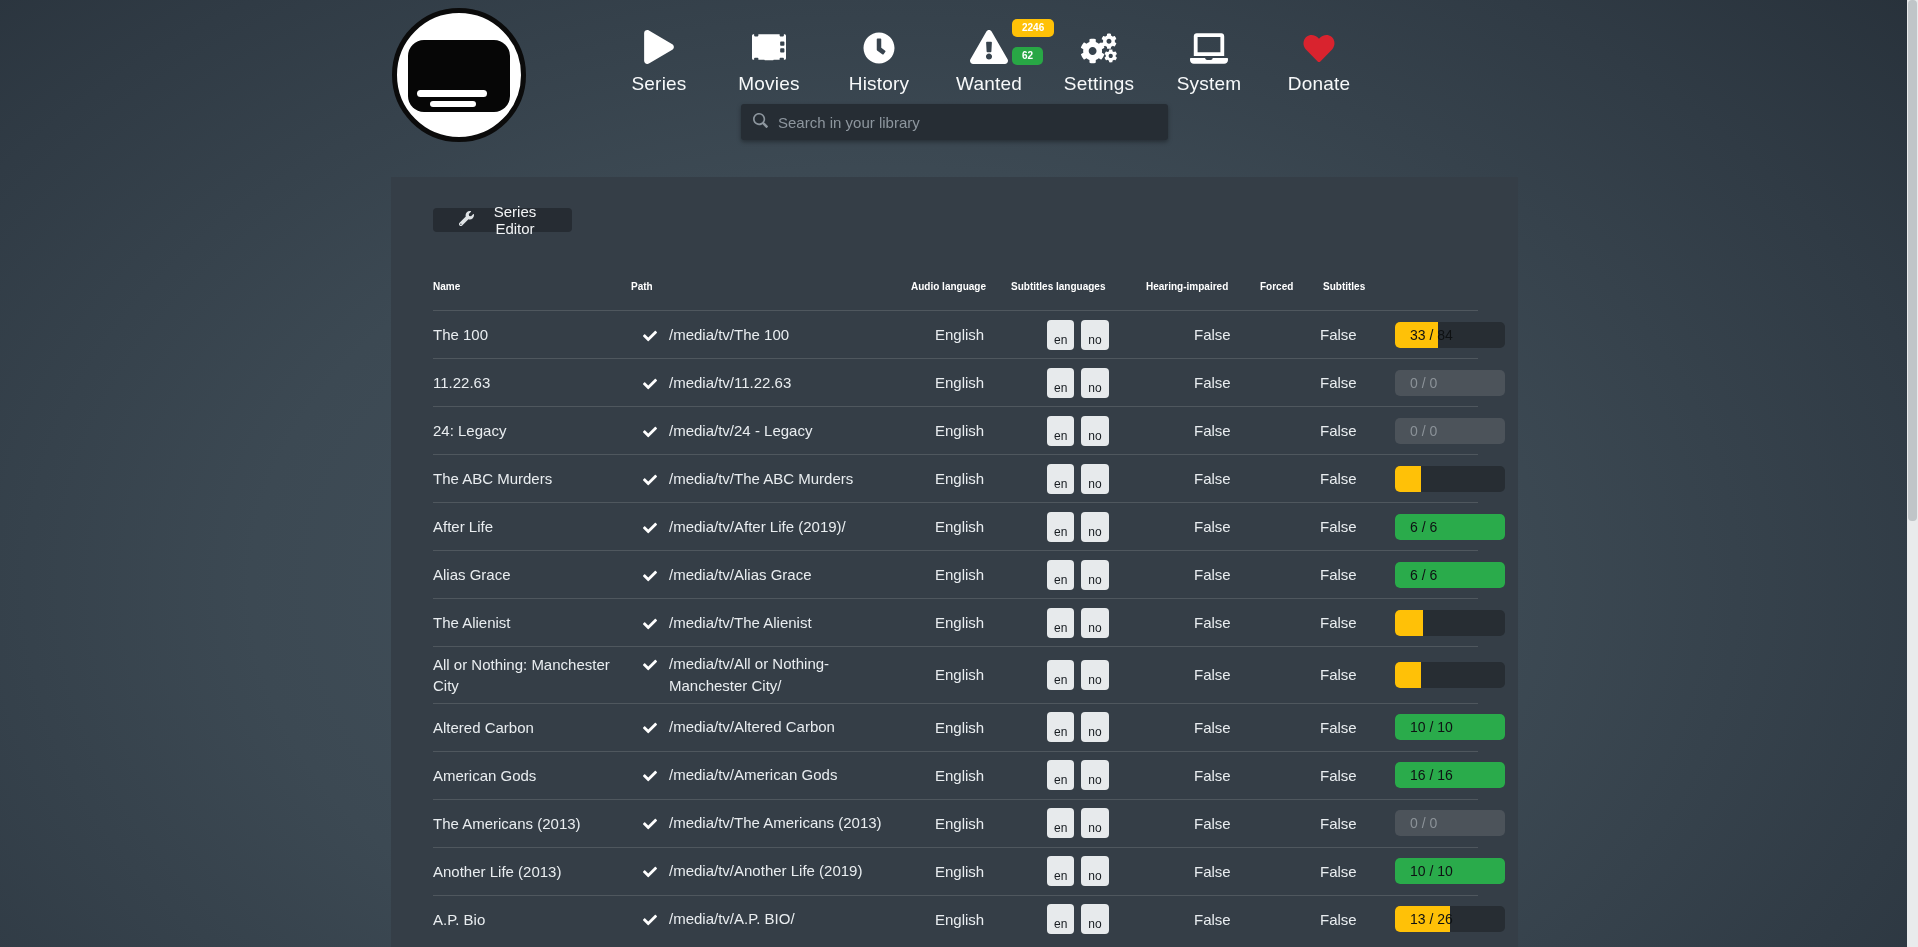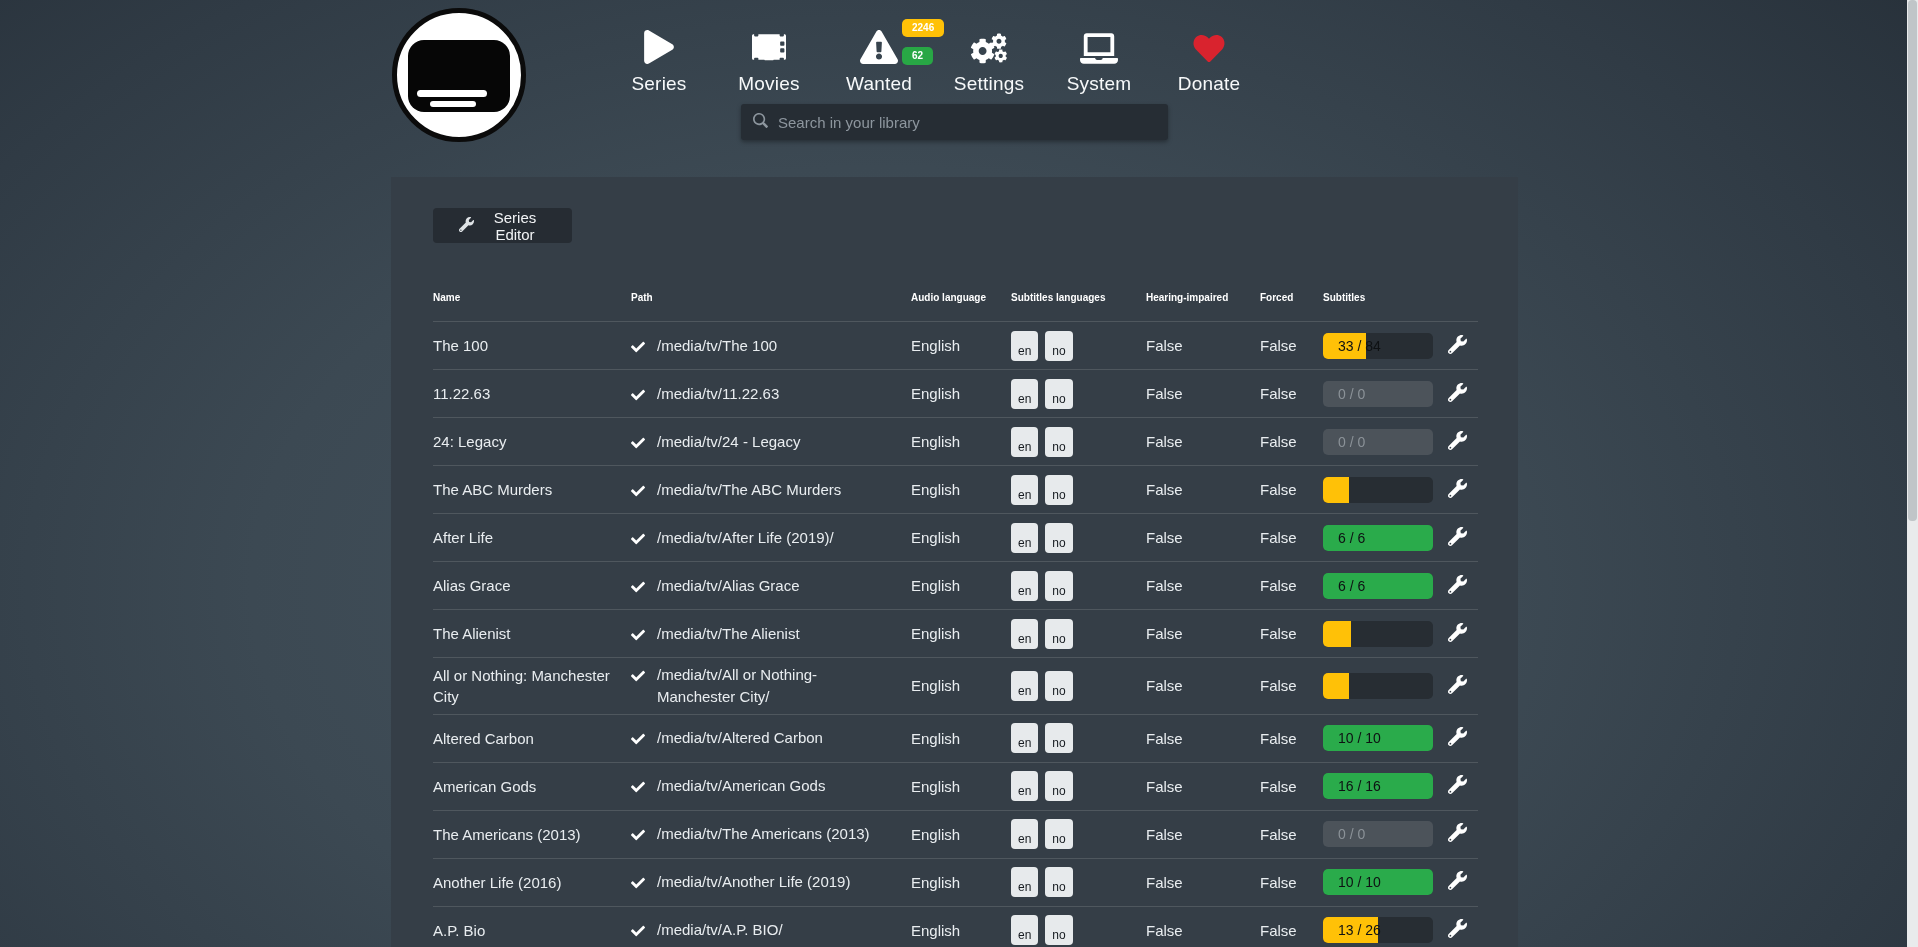--- a/index.html
+++ b/index.html
@@ -24,28 +24,28 @@
   .nav-badge { position:absolute; left:78px; padding:3px 10px; border-radius:5px; font-size:10px; font-weight:bold; color:#fff; line-height:1.2; }
   .nav-badge.b1 { top:-7px; background:#ffc107; }
   .nav-badge.b2 { top:21px; background:#28a745; }
   
   .search { position:absolute; left:741px; top:104px; width:427px; height:36px; background:#262d34; border-radius:3px;
             display:flex; align-items:center; padding:16px 12px; box-shadow:0 2px 4px rgba(0,0,0,.35); }
   .search input { flex:1; margin-left:10px; background:transparent; border:none; outline:none; color:#ccd3d9; font-size:15px; font-family:"Liberation Sans",sans-serif; }
   .search input::placeholder { color:#8d969e; }
   
   .panel { position:absolute; left:391px; top:177px; width:1127px; height:770px; background:#353e47; overflow:hidden; }
-  .editor-btn { display:flex; align-items:center; gap:10px; margin:31px 0 0 42px; width:139px; height:35px; background:#262c33;
+  .editor-btn { display:flex; align-items:center; gap:10px; margin:31px 0 0 42px; width:139px; height:24px; background:#262c33;
                 border:none; border-radius:4px; color:#f2f4f6; font-size:15px; font-family:"Liberation Sans",sans-serif;
                 padding:0 26px; cursor:pointer; }
   
   .table { margin:32px 40px 0 42px; color:#e9edf0; }
   .t-row { display:grid; grid-template-columns:198px 280px 100px 135px 114px 63px 125px 1fr; align-items:center; }
   .t-header { min-height:46px; font-weight:bold; font-size:10px; color:#ffffff; line-height:1.45; }
-  .t-body .t-row { border-top:1px solid rgba(255,255,255,.13); min-height:48px; padding:6px 0; font-size:15px; }
+  .t-body .t-row { border-top:1px solid rgba(255,255,255,.13); min-height:48px; padding:6px 0; font-size:15px;gap:12px; }
   .cell { padding-right:14px; }
   .path-cell { position:relative; padding-left:26px; line-height:1.45; }
   .check-icon { position:absolute; left:0; top:3px; }
   .name-cell { line-height:1.4; cursor:pointer; }
   .lang-badge { display:inline-block; background:#e7eaec; color:#171c21; font-size:12px; line-height:1; padding:14px 7px 4px;
                 border-radius:4px; margin-right:7px; }
   .progress { width:110px; height:26px; border-radius:5px; background:#272d33; position:relative; }
   .progress.gray { background:#4c535a; }
   .progress .fill { height:100%; border-radius:5px 0 0 5px; }
   .progress .fill.full { border-radius:5px; }
@@ -87,20 +87,30 @@
         <svg viewBox="0 0 512 512" width="34" height="34" fill="#ffffff">
               <path d="M488 64h-8v20c0 6.6-5.4 12-12 12h-40c-6.6 0-12-5.4-12-12V64H96v20c0 6.6-5.4 12-12 12H44c-6.6 0-12-5.4-12-12V64h-8C10.7 64 0 74.7 0 88v336c0 13.3 10.7 24 24 24h8v-20c0-6.6 5.4-12 12-12h40c6.6 0 12 5.4 12 12v20h320v-20c0-6.6 5.4-12 12-12h40c6.6 0 12 5.4 12 12v20h8c13.3 0 24-10.7 24-24V88c0-13.3-10.7-24-24-24zm-64 160v-40c0-6.6 5.4-12 12-12h40c6.6 0 12 5.4 12 12v40c0 6.6-5.4 12-12 12h-40c-6.6 0-12-5.4-12-12zm12 52h40c6.6 0 12 5.4 12 12v40c0 6.6-5.4 12-12 12h-40c-6.6 0-12-5.4-12-12v-40c0-6.6 5.4-12 12-12zM96 224v-40c0-6.6-5.4-12-12-12H44c-6.6 0-12 5.4-12 12v40c0 6.6 5.4 12 12 12h40c6.6 0 12-5.4 12-12zm-12 52H44c-6.6 0-12 5.4-12 12v40c0 6.6 5.4 12 12 12h40c6.6 0 12-5.4 12-12v-40c0-6.6-5.4-12-12-12zm228 52H200c-8.8 0-16 7.2-16 16v96c0 8.8 7.2 16 16 16h112c8.8 0 16-7.2 16-16v-96c0-8.8-7.2-16-16-16zm0-224H200c-8.8 0-16 7.2-16 16v96c0 8.8 7.2 16 16 16h112c8.8 0 16-7.2 16-16v-96c0-8.8-7.2-16-16-16z"></path>
             </svg>
       </span>
         </div>
       <div class="nav-label">Movies</div>
     </div>
     <div class="nav-item">
       <div class="nav-icon-box">
           <span>
+        <svg viewBox="0 0 512 512" width="32" height="32" fill="#ffffff">
+              <path d="M256 8C119 8 8 119 8 256s111 248 248 248 248-111 248-248S393 8 256 8zm57.1 350.1L224.9 294c-3.1-2.3-4.9-5.9-4.9-9.7V116c0-6.6 5.4-12 12-12h48c6.6 0 12 5.4 12 12v137.7l63.5 46.2c5.4 3.9 6.5 11.4 2.6 16.8l-28.2 38.8c-3.9 5.3-11.4 6.5-16.8 2.6z"></path>
+            </svg>
+      </span>
+        </div>
+      <div class="nav-label">History</div>
+    </div>
+    <div class="nav-item">
+      <div class="nav-icon-box">
+          <span>
         <svg viewBox="0 0 576 512" width="38" height="34" fill="#ffffff">
               <path d="M569.517 440.013C587.975 472.007 564.806 512 527.94 512H48.054c-36.937 0-59.999-40.055-41.577-71.987L246.423 23.985c18.467-32.009 64.72-31.951 83.154 0l239.94 416.028zM288 354c-25.405 0-46 20.595-46 46s20.595 46 46 46 46-20.595 46-46-20.595-46-46-46zm-43.673-165.346l7.418 136c.347 6.364 5.609 11.346 11.982 11.346h48.546c6.373 0 11.635-4.982 11.982-11.346l7.418-136c.375-6.874-5.098-12.654-11.982-12.654h-63.383c-6.884 0-12.356 5.78-11.981 12.654z"></path>
             </svg>
       </span>
         </div>
       <div class="nav-label">Wanted</div>
       <span class="nav-badge b1">2246</span>
       <span class="nav-badge b2">62</span>
     </div>
     <div class="nav-item">
@@ -483,21 +493,21 @@
     <div class="cell wrench-cell">
       <span>
         <svg viewBox="0 0 512 512" width="19" height="19" fill="#ffffff">
                   <path d="M507.73 109.1c-2.24-9.03-13.54-12.09-20.12-5.51l-74.36 74.36-67.88-11.31-11.31-67.88 74.36-74.36c6.62-6.62 3.43-17.9-5.66-20.16-47.38-11.74-99.55.91-136.58 37.93-39.64 39.64-50.55 97.1-34.05 147.2L18.74 402.76c-24.99 24.99-24.99 65.51 0 90.5 24.99 24.99 65.51 24.99 90.5 0l213.21-213.21c50.12 16.71 107.47 5.68 147.37-34.22 37.07-37.07 49.7-89.32 37.91-136.73zM64 472c-13.25 0-24-10.75-24-24 0-13.26 10.75-24 24-24s24 10.74 24 24c0 13.25-10.75 24-24 24z"></path>
                 </svg>
       </span>
     </div>
   </div>
 
   <div class="t-row">
-    <div class="cell name-cell">Another Life (2016)</div>
+    <div class="cell name-cell">Another Life (2013)</div>
     <div class="cell path-cell">
       <span class="check-icon">
         <svg viewBox="0 0 512 512" width="14" height="14" fill="#ffffff">
                   <path d="M173.898 439.404l-166.4-166.4c-9.997-9.997-9.997-26.206 0-36.204l36.203-36.204c9.997-9.998 26.207-9.998 36.204 0L192 312.69 432.095 72.596c9.997-9.997 26.207-9.997 36.204 0l36.203 36.204c9.997 9.997 9.997 26.206 0 36.204l-294.4 294.401c-9.998 9.997-26.207 9.997-36.204-.001z"></path>
                 </svg>
       </span>
       <span>/media/tv/Another Life (2019)</span>
     </div>
     <div class="cell">English</div>
     <div class="cell"><span class="lang-badge">en</span><span class="lang-badge">no</span></div>

